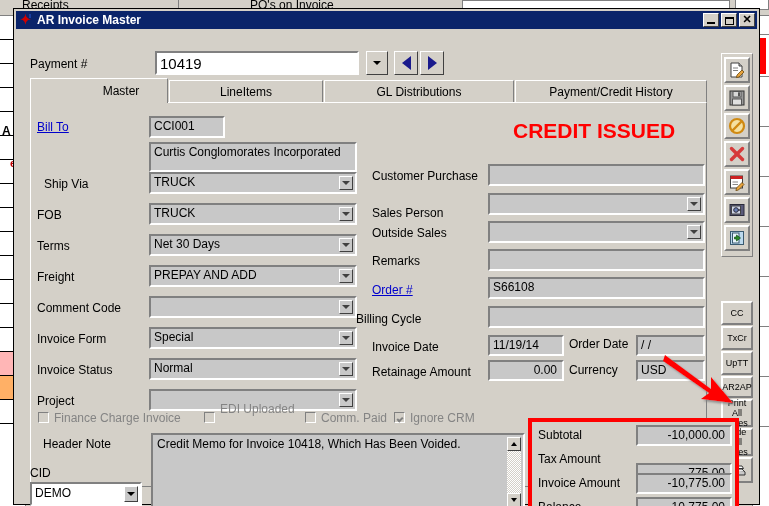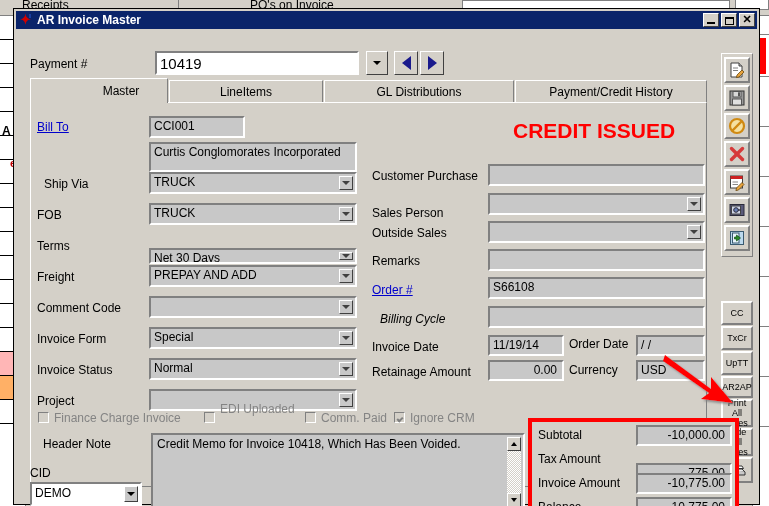--- a/index.html
+++ b/index.html
@@ -290,41 +290,41 @@
       <div class="tab" style="left:485px;width:192px;">
           <span>Payment/Credit History</span>
         </div>
     </div>
 
     <div class="tabpanel"></div>
 
     <div id="credit-issued">CREDIT ISSUED</div>
 
     <div class="lbl link" style="left:21px;top:91px;">Bill To</div>
-    <div class="fld" style="left:133px;top:87px;width:96px;height:22px;">CCI001</div>
+    <div class="fld" style="left:133px;top:87px;width:76px;height:22px;">CCI001</div>
     <div class="fld" style="left:133px;top:113px;width:208px;height:30px;">Curtis Conglomorates Incorporated</div>
 
     <div class="lbl" style="left:28px;top:148px;">Ship Via</div>
     <div class="fld combo" style="left:133px;top:143px;width:208px;height:22px;">
       <span>TRUCK</span>
       <span class="arrow">
           <span class="tri-d"></span>
         </span>
     </div>
 
     <div class="lbl" style="left:21px;top:179px;">FOB</div>
     <div class="fld combo" style="left:133px;top:174px;width:208px;height:22px;">
       <span>TRUCK</span>
       <span class="arrow">
           <span class="tri-d"></span>
         </span>
     </div>
 
     <div class="lbl" style="left:21px;top:210px;">Terms</div>
-    <div class="fld combo" style="left:133px;top:219px;width:208px;height:16px;">
+    <div class="fld combo" style="left:133px;top:205px;width:208px;height:22px;">
       <span>Net 30 Days</span>
       <span class="arrow">
           <span class="tri-d"></span>
         </span>
     </div>
 
     <div class="lbl" style="left:21px;top:241px;">Freight</div>
     <div class="fld combo" style="left:133px;top:236px;width:208px;height:22px;">
       <span>PREPAY AND ADD</span>
       <span class="arrow">
@@ -382,21 +382,21 @@
           <span class="tri-d"></span>
         </span>
     </div>
 
     <div class="lbl" style="left:356px;top:225px;">Remarks</div>
     <div class="fld" style="left:472px;top:220px;width:217px;height:22px;"></div>
 
     <div class="lbl link" style="left:356px;top:254px;">Order #</div>
     <div class="fld" style="left:472px;top:248px;width:217px;height:22px;">S66108</div>
 
-    <div class="lbl" style="left:364px;top:283px;font-style:italic;">Billing Cycle</div>
+    <div class="lbl" style="left:340px;top:283px;">Billing Cycle</div>
     <div class="fld" style="left:472px;top:277px;width:217px;height:22px;"></div>
 
     <div class="lbl" style="left:356px;top:311px;">Invoice Date</div>
     <div class="fld" style="left:472px;top:306px;width:76px;height:21px;">11/19/14</div>
     <div class="lbl" style="left:553px;top:308px;">Order Date</div>
     <div class="fld" style="left:620px;top:306px;width:69px;height:21px;">/ /</div>
 
     <div class="lbl" style="left:356px;top:336px;">Retainage Amount</div>
     <div class="fld num" style="left:472px;top:331px;width:76px;height:21px;">0.00</div>
     <div class="lbl" style="left:553px;top:334px;">Currency</div>

